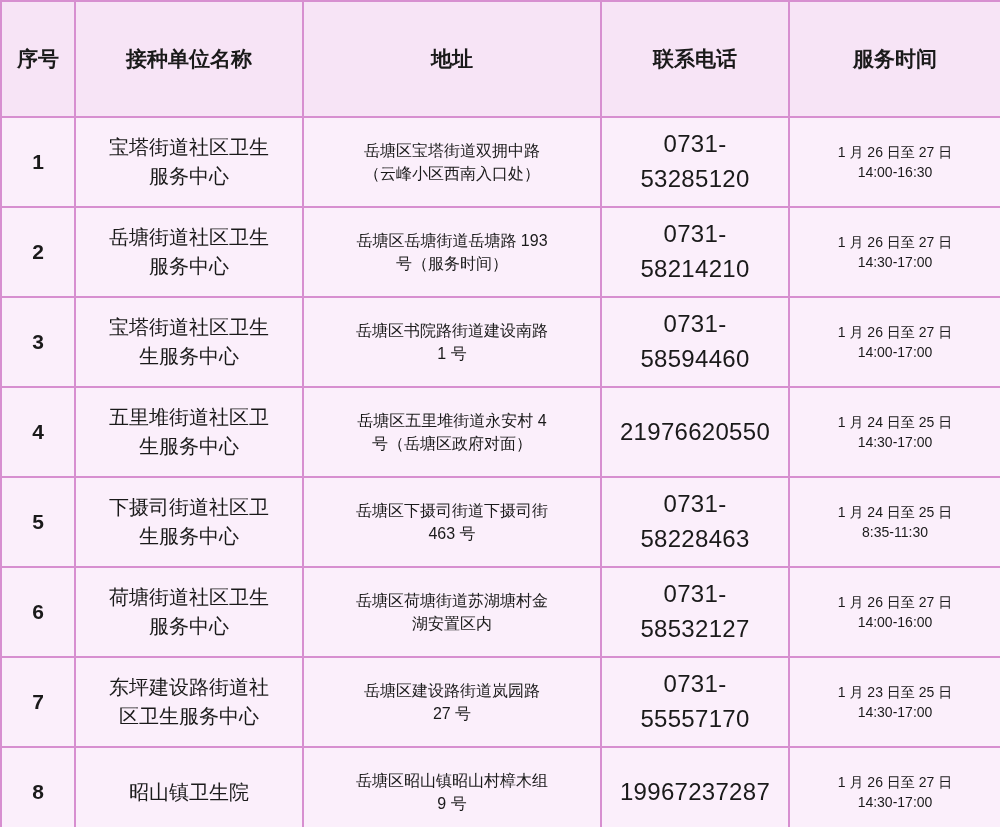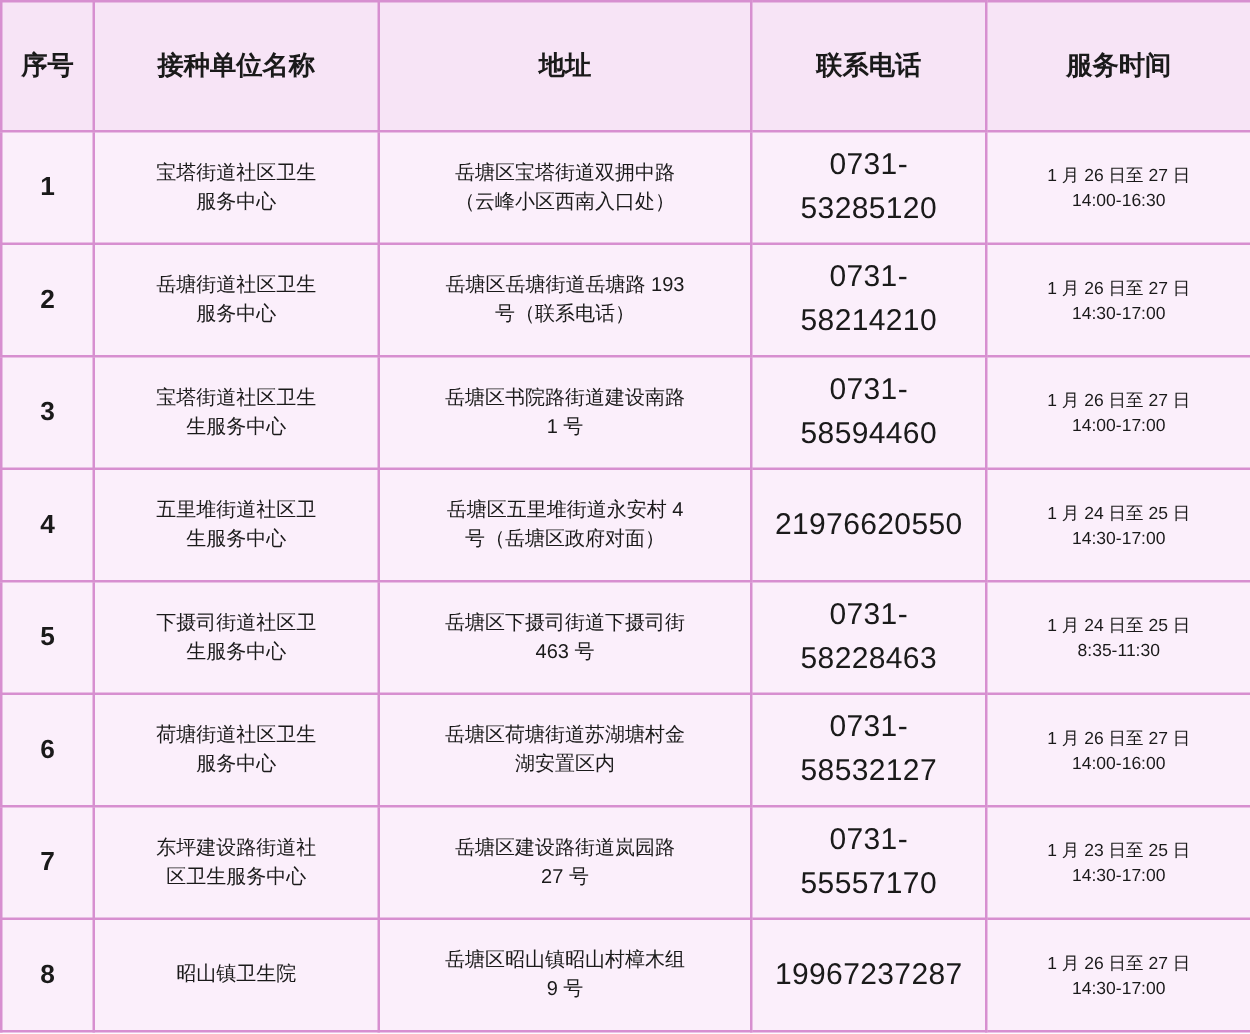--- a/index.html
+++ b/index.html
@@ -31,34 +31,34 @@
     text-align: center;
     vertical-align: middle;
     color: #1a1a1a;
     padding: 6px 8px;
     line-height: 1.45;
   }
   thead th {
     background: #f7e4f6;
     font-weight: bold;
     font-size: 21px;
-    height: 104px;
+    height: 116px;
     color: #111111;
   }
   tbody td {
     background: #fbeffb;
     font-size: 20px;
     height: 90px;
   }
   td.col-index {
     font-weight: bold;
     font-size: 21px;
   }
   td.col-name {
-    font-size: 16px;
+    font-size: 20px;
   }
   td.col-addr {
     font-size: 16px;
   }
   td.col-phone {
     font-size: 24px;
     letter-spacing: 0.3px;
   }
   td.col-time {
     font-size: 14px;
@@ -111,21 +111,21 @@
           </td>
         </tr>
         <tr>
           <td class="col-index">2</td>
           <td class="col-name">
             <span class="cell-line">岳塘街道社区卫生</span>
             <span class="cell-line">服务中心</span>
           </td>
           <td class="col-addr">
             <span class="cell-line">岳塘区岳塘街道岳塘路 193</span>
-            <span class="cell-line">号（联系电话）</span>
+            <span class="cell-line">号（服务时间）</span>
           </td>
           <td class="col-phone">0731-58214210</td>
           <td class="col-time">
             <span class="cell-line">1 月 26 日至 27 日</span>
             <span class="cell-line">14:30-17:00</span>
           </td>
         </tr>
         <tr>
           <td class="col-index">3</td>
           <td class="col-name">

